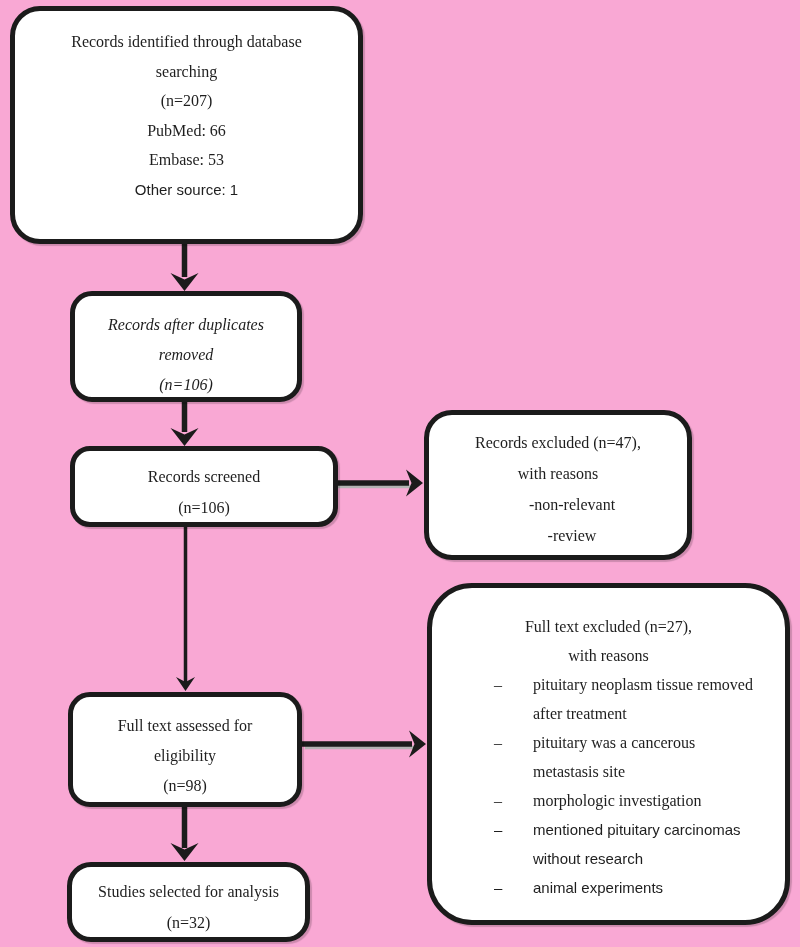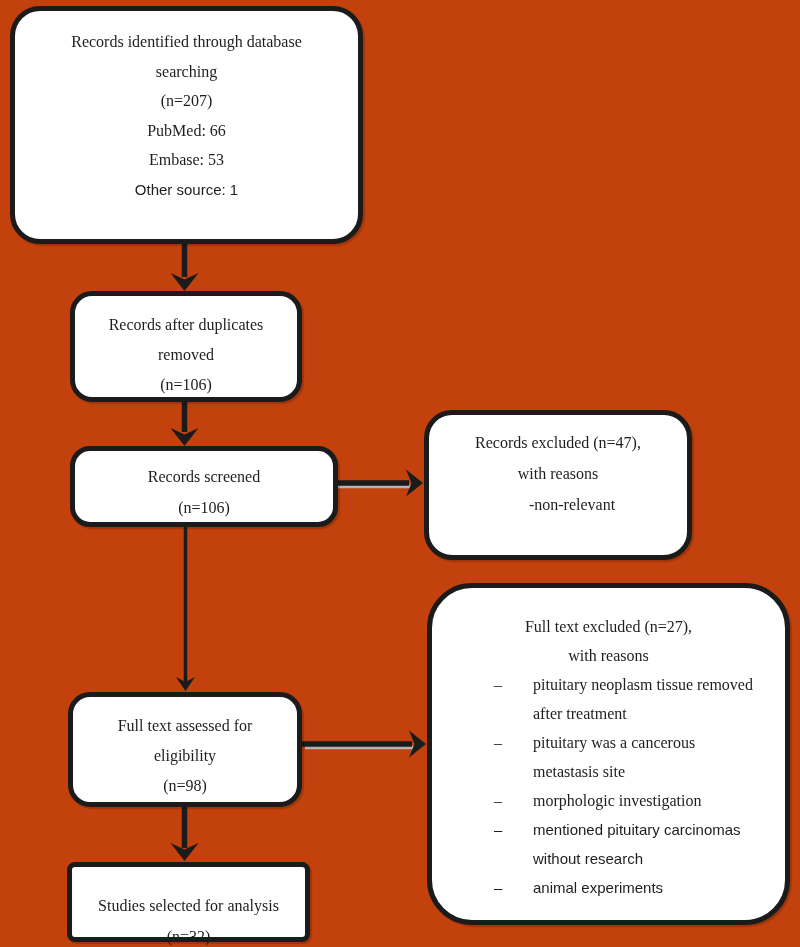--- a/index.html
+++ b/index.html
@@ -1,19 +1,19 @@
 <!DOCTYPE html>
 <html><head>
 <meta charset="utf-8">
 <style>
   html,body{margin:0;padding:0;background:#ffffff;}
   .canvas{
     position:relative;
     width:800px;height:947px;
-    background:#c2410c;
+    background:#f9a8d4;
     font-family:"Liberation Serif", serif;
     color:#1e1e1e;
     overflow:hidden;
   }
   .connectors{
     position:absolute;left:0;top:0;width:800px;height:947px;
     pointer-events:none;
   }
   .box{
     position:absolute;
@@ -21,26 +21,26 @@
     background:#ffffff;
     border:5px solid #1b1b1b;
     box-shadow:2px 2px 1px rgba(0,0,0,0.18);
     font-size:16px;
     line-height:30px;
   }
   .ln{text-align:center;white-space:nowrap;}
   .ln.left{text-align:center;padding-left:28px;}
   .sans{font-family:"Liberation Sans", sans-serif;font-size:15px;}
   #box-identified{left:10px;top:6px;width:353px;height:238px;border-radius:30px;padding-top:16px;line-height:29.5px;}
-  #box-duplicates{left:70px;top:291px;width:232px;height:111px;border-radius:22px;padding-top:14px;}
+  #box-duplicates{left:70px;top:291px;width:232px;height:111px;border-radius:22px;padding-top:14px;font-style:italic;}
   #box-screened{left:70px;top:446px;width:268px;height:81px;border-radius:20px;padding-top:10px;line-height:31px;}
   #box-records-excluded{left:424px;top:410px;width:268px;height:150px;border-radius:28px;padding-top:12px;line-height:31px;}
   #box-eligibility{left:68px;top:692px;width:234px;height:115px;border-radius:22px;padding-top:14px;}
   #box-fulltext-excluded{left:427px;top:583px;width:363px;height:342px;border-radius:45px;padding-top:24px;line-height:29px;}
-  #box-selected{left:67px;top:862px;width:243px;height:80px;border-radius:8px;padding-top:23px;line-height:31px;}
+  #box-selected{left:67px;top:862px;width:243px;height:80px;border-radius:24px;padding-top:9px;line-height:31px;}
   .reason{display:flex;align-items:flex-start;padding-left:62px;}
   .reason .dash{flex:0 0 39px;text-align:left;}
   .reason .rtext{flex:1;padding-right:22px;text-align:left;}
 </style>
 </head>
 <body>
 
 <div class="canvas">
 
   <svg class="connectors" viewBox="0 0 800 947" xmlns="http://www.w3.org/2000/svg">
@@ -95,20 +95,21 @@
 
   <div class="box" id="box-screened">
     <div class="ln">Records screened</div>
     <div class="ln">(n=106)</div>
   </div>
 
   <div class="box" id="box-records-excluded">
     <div class="ln">Records excluded (n=47),</div>
     <div class="ln">with reasons</div>
     <div class="ln left">-non-relevant</div>
+    <div class="ln left">-review</div>
   </div>
 
   <div class="box" id="box-eligibility">
     <div class="ln">Full text assessed for</div>
     <div class="ln">eligibility</div>
     <div class="ln">(n=98)</div>
   </div>
 
   <div class="box" id="box-fulltext-excluded">
     <div class="ln">Full text excluded (n=27),</div>

